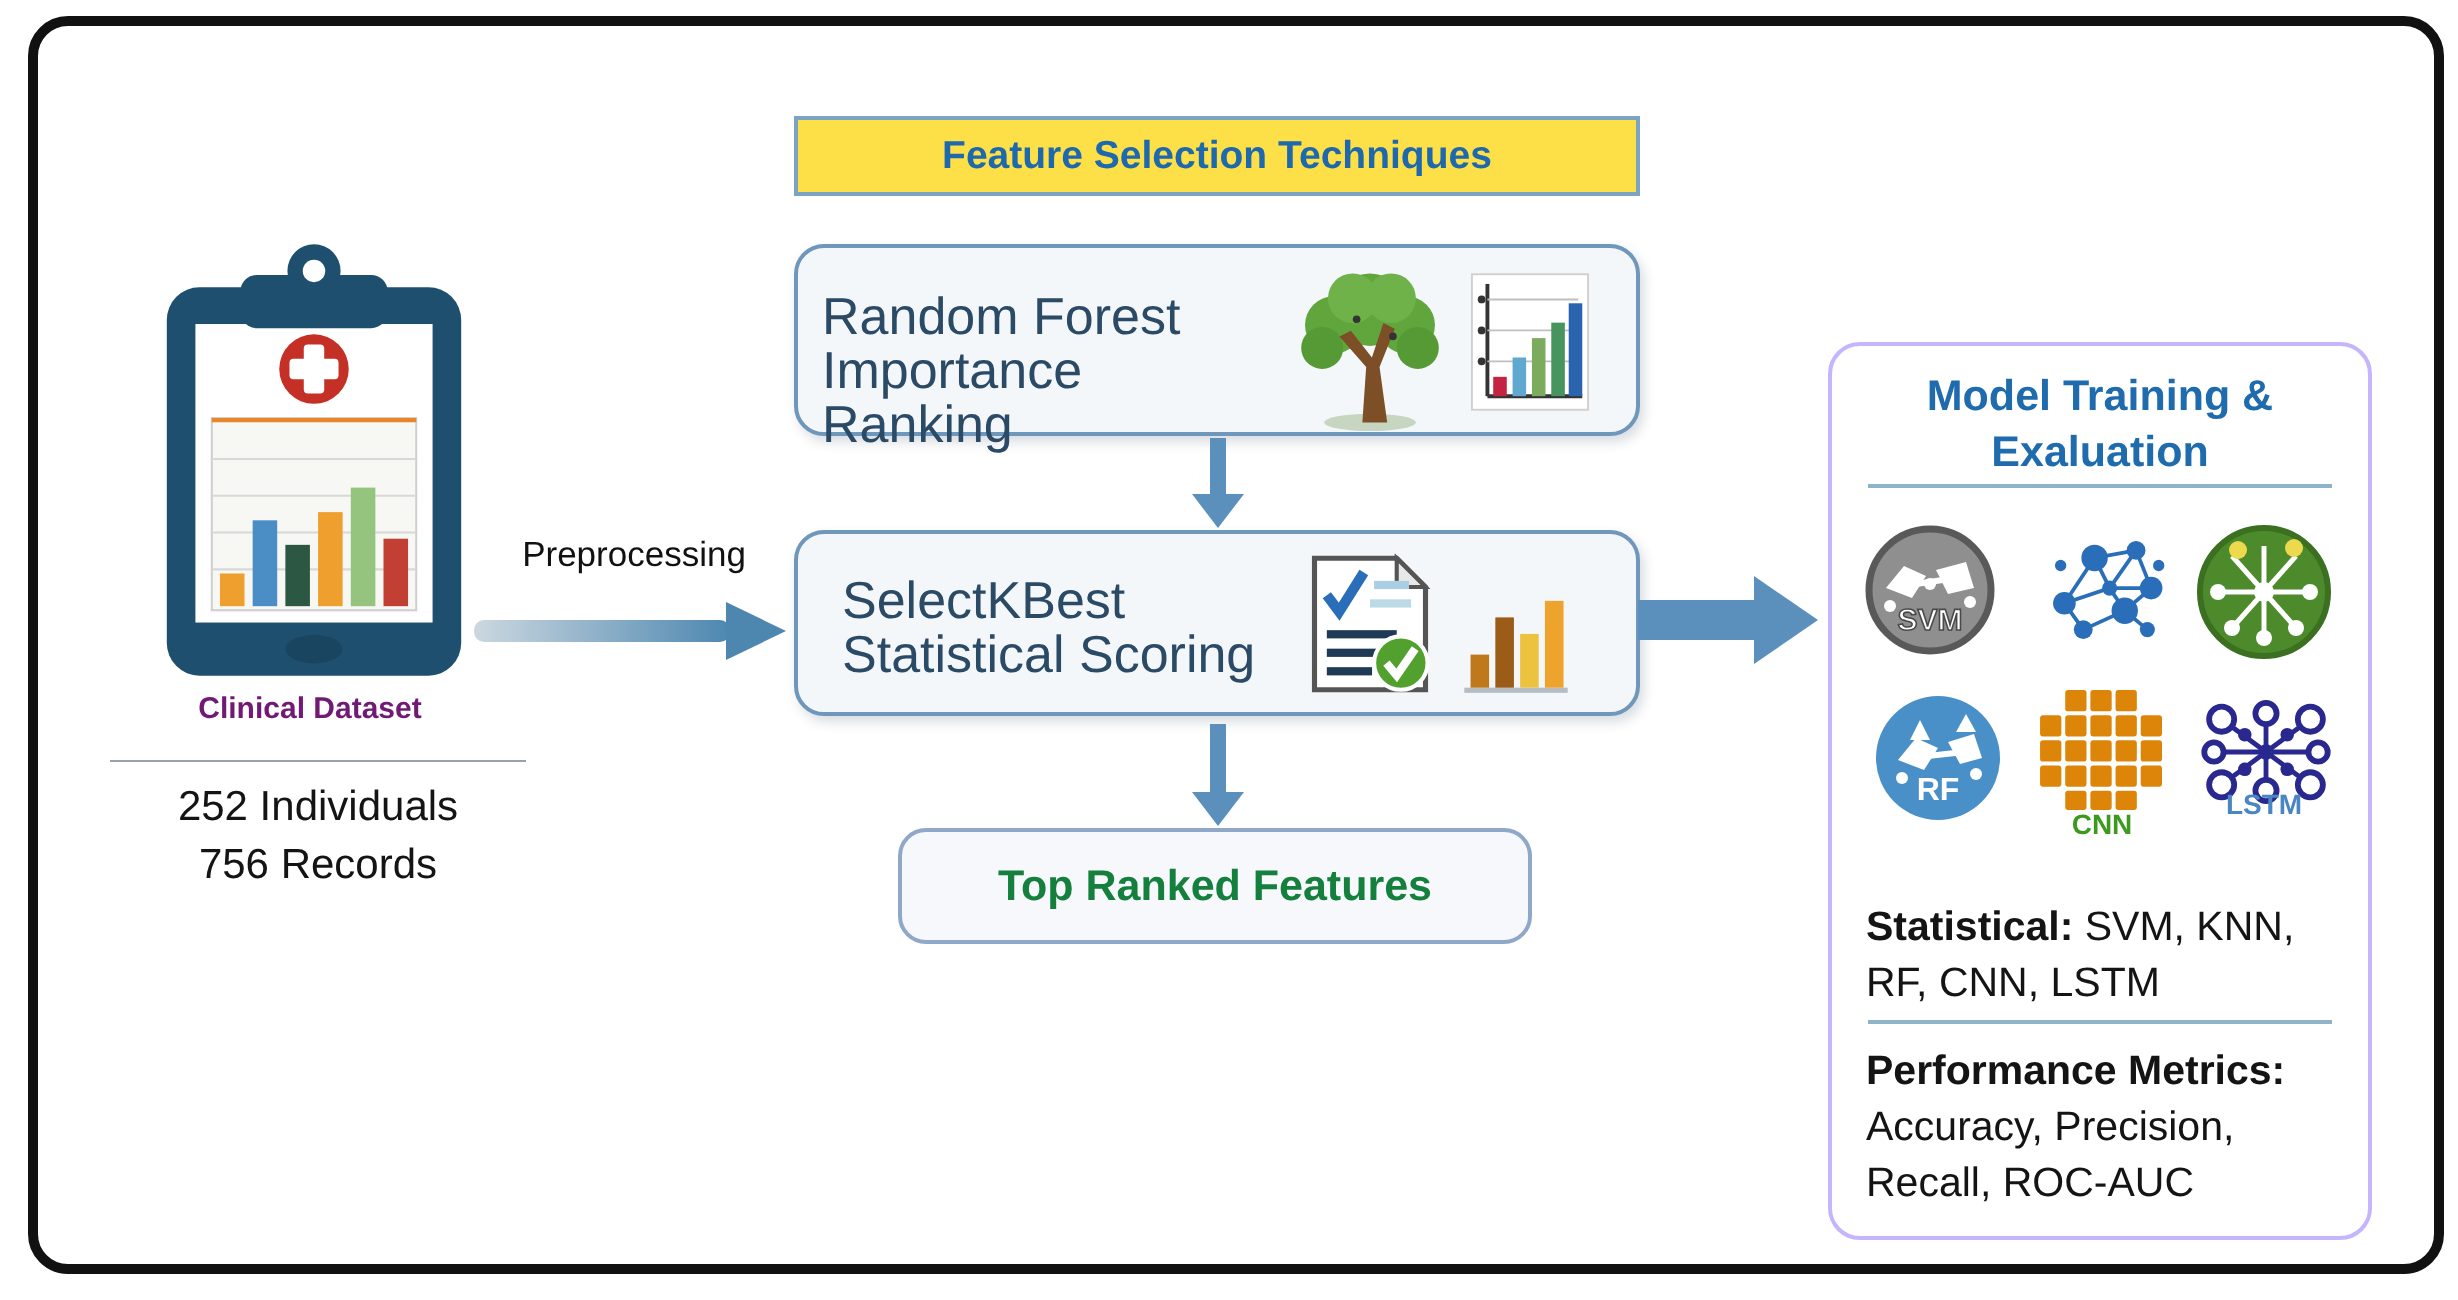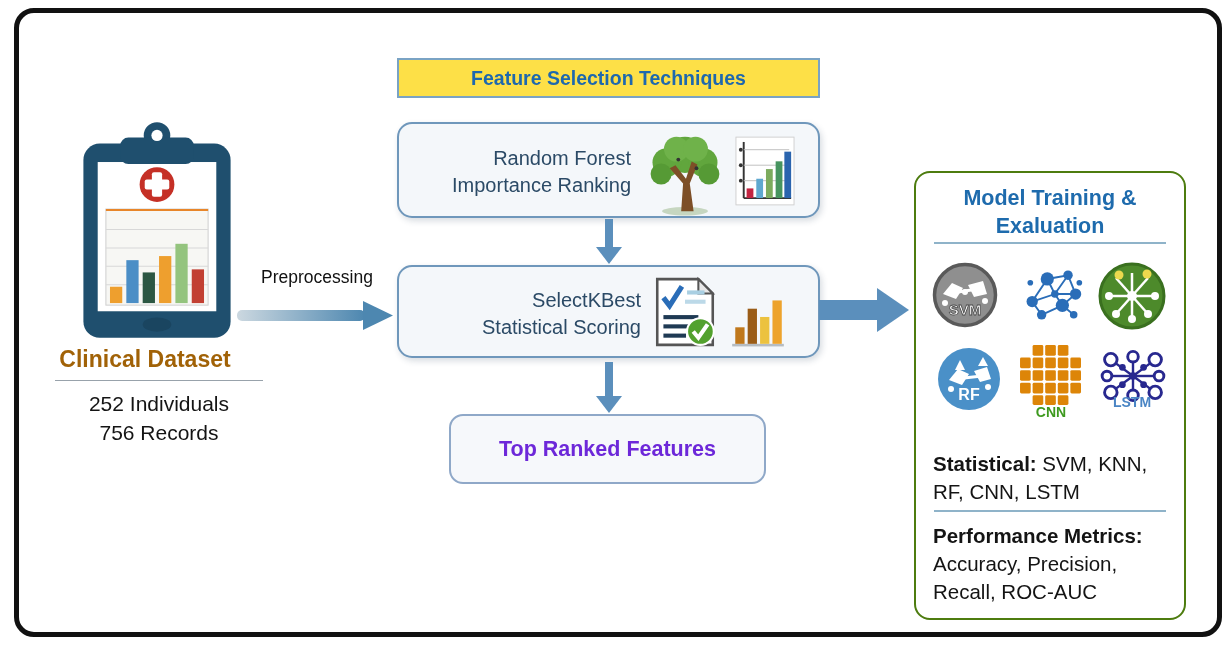--- a/index.html
+++ b/index.html
@@ -3,48 +3,48 @@
 <meta charset="utf-8">
 <style>
   * { margin:0; padding:0; box-sizing:border-box; }
   html,body { background:#ffffff; font-family:"Liberation Sans", sans-serif; }
   .canvas { position:relative; width:1229px; height:650px; background:#ffffff; overflow:hidden; }
   .frame { position:absolute; left:14px; top:8px; width:1208px; height:629px;
            border:5px solid #111111; border-radius:20px; background:#ffffff; }
   .abs { position:absolute; }
 
   
-  .clinical-title { left:6px; top:333px; width:240px; text-align:center;
-    font-size:23px; font-weight:bold; color:#a16207; }
+  .clinical-title { left:16px; top:333px; width:240px; text-align:center;
+    font-size:15px; font-weight:bold; color:#701a75; }
   .clinical-divider { left:36px; top:367px; width:208px; height:1px; background:#98a2ab; }
   .clinical-stats { left:20px; top:376px; width:240px; text-align:center;
     font-size:21px; color:#141414; line-height:29px; }
 
   
   .prep-label { left:222px; top:254px; width:152px; text-align:center;
     font-size:17.5px; color:#111; }
 
   
   .fs-header { left:378px; top:45px; width:423px; height:40px; background:#fde047;
     border:2px solid #7aa3c4; display:flex; align-items:center; justify-content:center;
     font-size:19.5px; font-weight:bold; color:#1e68ae; }
   .flow-box { background:#f4f7fa; border:2px solid #6f97bb; border-radius:15px;
     box-shadow:2px 3px 6px rgba(40,60,90,0.18); }
   .rf-box  { left:378px; top:109px; width:423px; height:96px; }
   .skb-box { left:378px; top:252px; width:423px; height:93px; }
-  .box-text { position:absolute; text-align:right; font-size:20px; color:#2b4a66; line-height:27px; }
+  .box-text { position:absolute; text-align:left; font-size:26px; color:#2b4a66; line-height:27px; }
   .rf-text  { left:12px; top:21px; width:220px; }
   .skb-text { left:22px; top:20px; width:220px; }
-  .top-box { left:430px; top:401px; width:317px; height:70px; background:#f6f8fb;
+  .top-box { left:430px; top:401px; width:317px; height:58px; background:#f6f8fb;
     border:2px solid #8fa8c8; border-radius:14px; display:flex; align-items:center;
-    justify-content:center; font-size:21.5px; font-weight:bold; color:#6d28d9; }
+    justify-content:center; font-size:21.5px; font-weight:bold; color:#15803d; }
 
   
   .model-box { left:895px; top:158px; width:272px; height:449px; background:#ffffff;
-    border:2px solid #4d7c0f; border-radius:16px; }
+    border:2px solid #c4b5fd; border-radius:16px; }
   .model-title { position:absolute; left:0; top:11px; width:100%; text-align:center;
     font-size:21.5px; font-weight:bold; color:#1e6bad; line-height:28px; }
   .model-div { position:absolute; left:18px; width:232px; height:2px; background:#8fb3c9; }
   .div1 { top:69px; } .div2 { top:337px; }
   .icon-label { position:absolute; text-align:center; font-size:14px; font-weight:bold; }
   .cnn-label  { left:95px;  top:231px; width:80px; color:#3e9a1f; }
   .lstm-label { left:176px; top:221px; width:80px; color:#4a85c4; }
   .model-para { position:absolute; left:17px; width:246px; font-size:20.5px;
     line-height:28px; color:#141414; }
   .classifiers { top:277px; }

